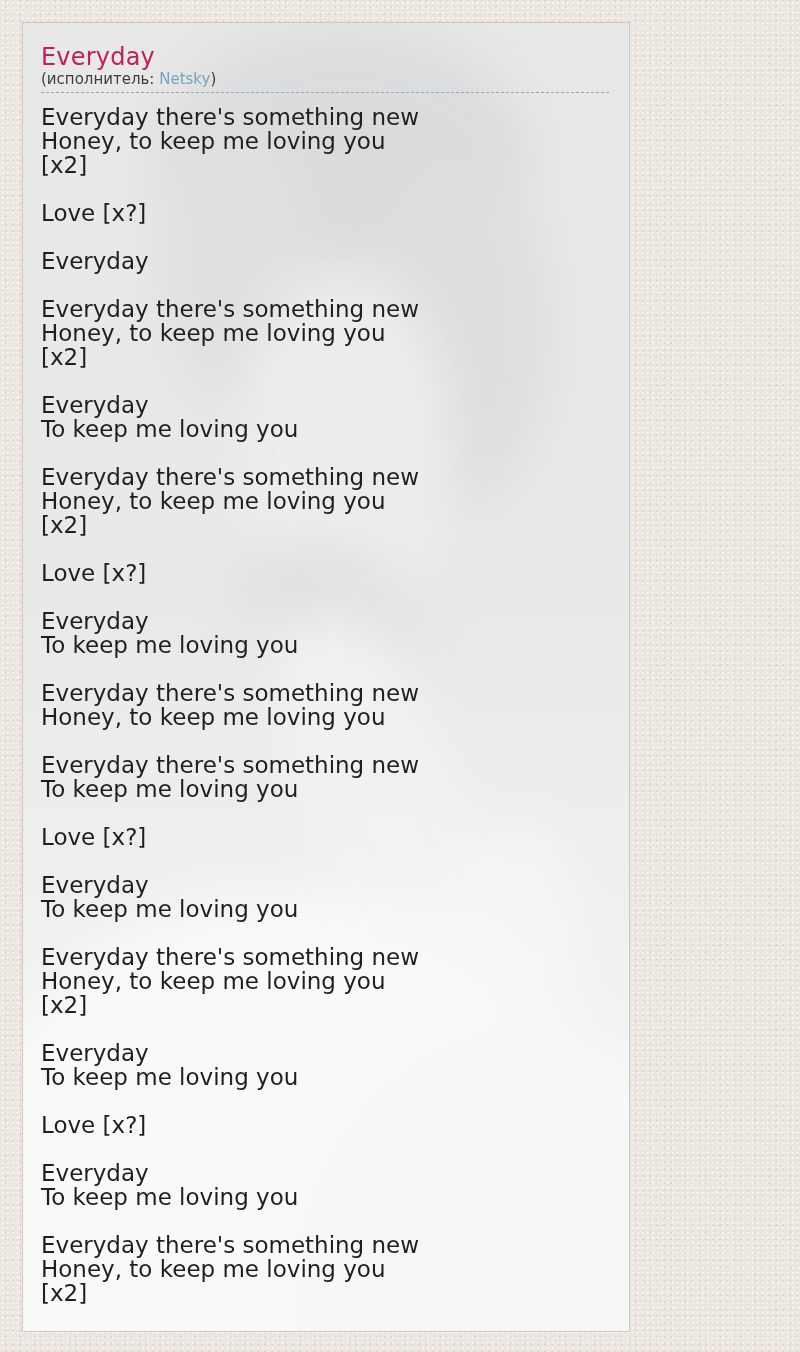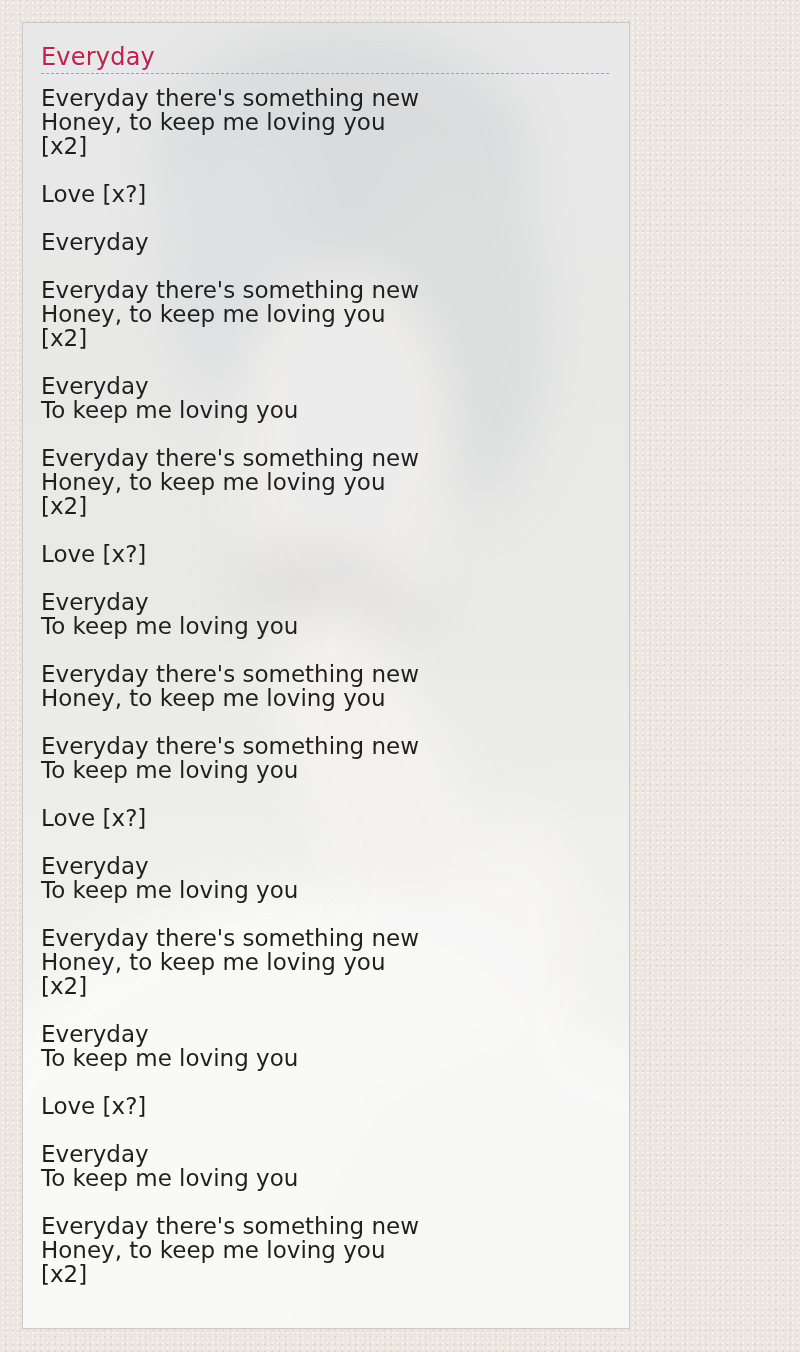--- a/index.html
+++ b/index.html
@@ -64,20 +64,21 @@
         <ellipse cx="450" cy="780" rx="95" ry="210" fill="#f3f2f1" transform="rotate(-30 450 780)"></ellipse>
         <ellipse cx="560" cy="1050" rx="125" ry="260" fill="#f6f5f4" transform="rotate(18 560 1050)"></ellipse>
         <ellipse cx="330" cy="1200" rx="420" ry="330" fill="#fafaf9"></ellipse>
         <ellipse cx="650" cy="1260" rx="300" ry="250" fill="#f8f8f7"></ellipse>
       </g>
     </svg>
 
     <div class="content">
       <div class="song-header">
         <h1 class="song-title">Everyday</h1>
+        <div class="subtitle"><span>(исполнитель: </span><a class="artist-link" href="#">Netsky</a><span>)</span></div>
       </div>
       <div class="lyrics">
           <div class="stanza">Everyday there's something new
 Honey, to keep me loving you
 [x2]</div>
           <div class="stanza">Love [x?]</div>
           <div class="stanza">Everyday</div>
           <div class="stanza">Everyday there's something new
 Honey, to keep me loving you
 [x2]</div>

